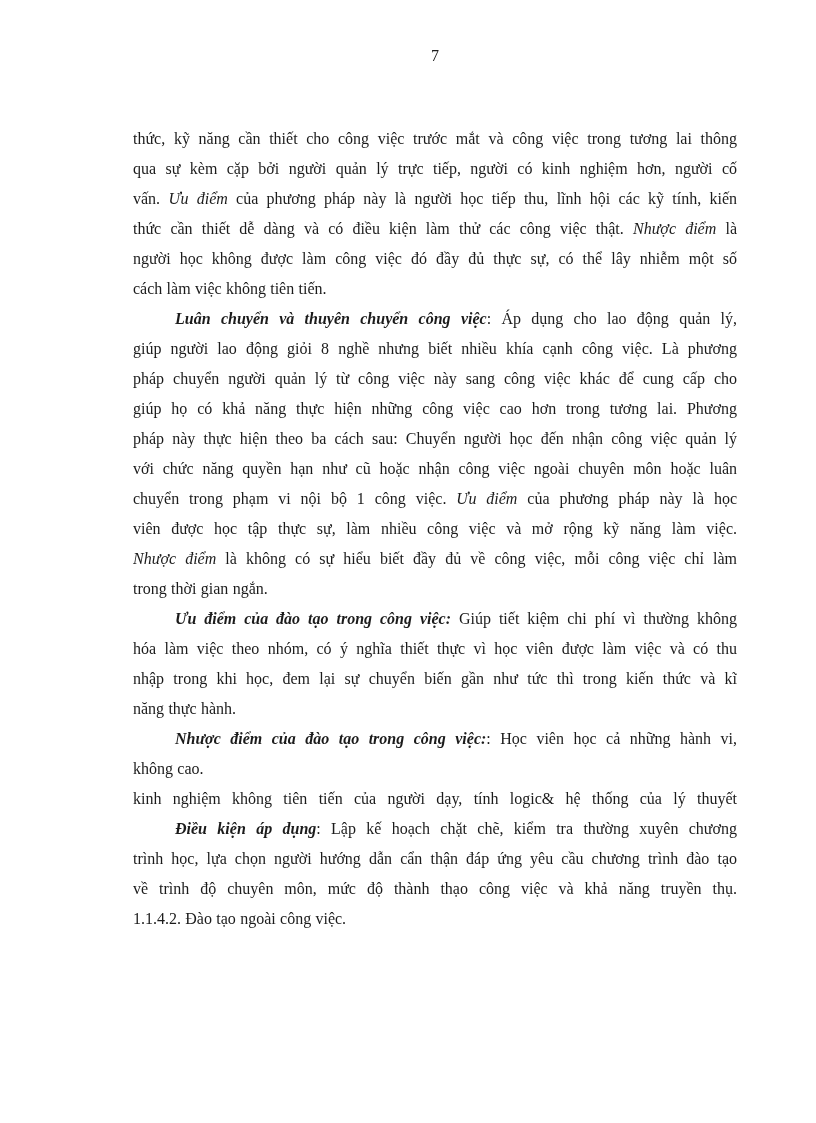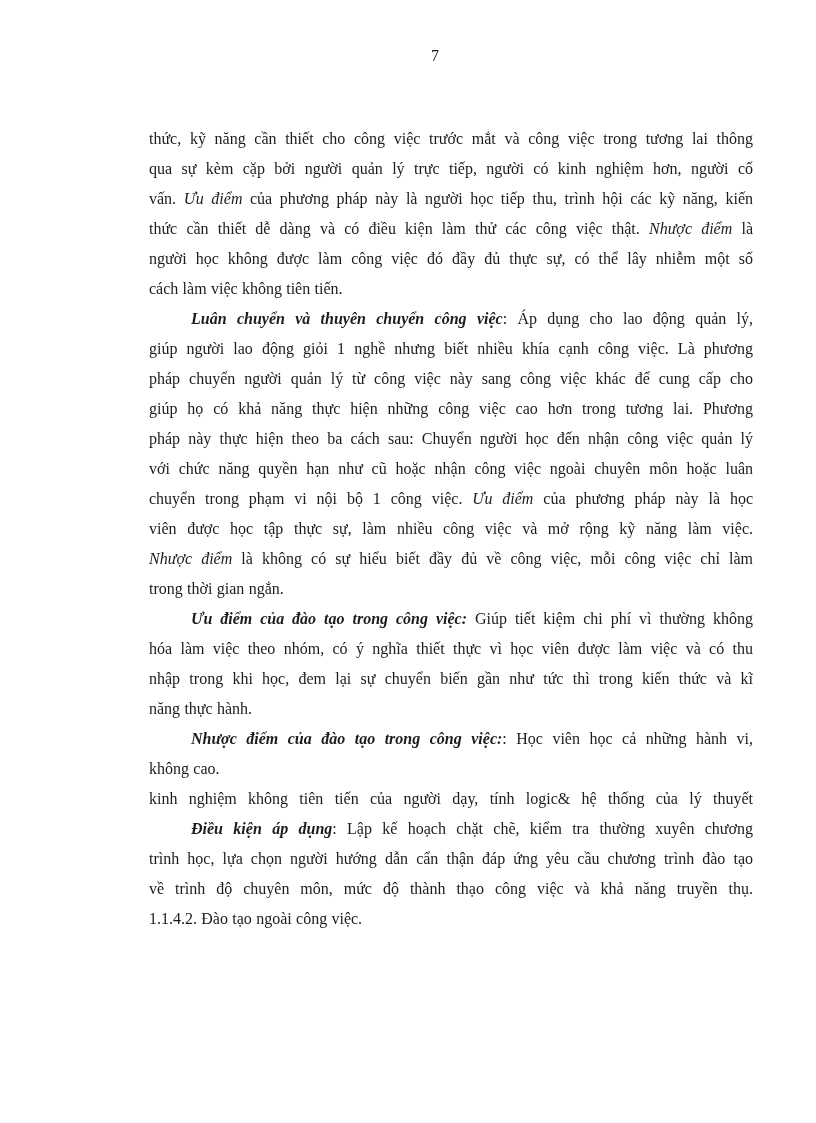--- a/index.html
+++ b/index.html
@@ -22,21 +22,21 @@
     left: 133px;
     width: 604px;
     height: 20px;
     line-height: 20px;
     font-size: 16px;
     text-align: center;
   }
   .doc-body {
     position: absolute;
     top: 124px;
-    left: 149px;
+    left: 133px;
     width: 604px;
   }
   .paragraph { margin: 0; padding: 0; }
   .line {
     height: 30px;
     line-height: 30px;
     font-size: 16px;
     text-align: justify;
     text-align-last: justify;
     text-justify: inter-word;
@@ -53,28 +53,28 @@
 <body>
 
 <div class="page">
   <div class="page-header">
     <span>7</span>
   </div>
   <div class="doc-body" id="doc-body">
       <div class="paragraph">
         <div class="line"><span>thức, kỹ năng cần thiết cho công việc trước mắt và công việc trong tương lai thông</span></div>
         <div class="line"><span>qua sự kèm cặp bởi người quản lý trực tiếp, người có kinh nghiệm hơn, người cố</span></div>
-        <div class="line"><span>vấn. </span><span class="run-i">Ưu điểm</span><span> của phương pháp này là người học tiếp thu, trình hội các kỹ năng, kiến</span></div>
+        <div class="line"><span>vấn. </span><span class="run-i">Ưu điểm</span><span> của phương pháp này là người học tiếp thu, lĩnh hội các kỹ tính, kiến</span></div>
         <div class="line"><span>thức cần thiết dễ dàng và có điều kiện làm thử các công việc thật. </span><span class="run-i">Nhược điểm</span><span> là</span></div>
         <div class="line"><span>người học không được làm công việc đó đầy đủ thực sự, có thể lây nhiễm một số</span></div>
         <div class="line left"><span>cách làm việc không tiên tiến.</span></div>
       </div>
       <div class="paragraph">
         <div class="line indent"><span class="run-bi">Luân chuyển và thuyên chuyển công việc</span><span>: Áp dụng cho lao động quản lý,</span></div>
-        <div class="line"><span>giúp người lao động giỏi 1 nghề nhưng biết nhiều khía cạnh công việc. Là phương</span></div>
+        <div class="line"><span>giúp người lao động giỏi 8 nghề nhưng biết nhiều khía cạnh công việc. Là phương</span></div>
         <div class="line"><span>pháp chuyển người quản lý từ công việc này sang công việc khác để cung cấp cho</span></div>
         <div class="line"><span>giúp họ có khả năng thực hiện những công việc cao hơn trong tương lai. Phương</span></div>
         <div class="line"><span>pháp này thực hiện theo ba cách sau: Chuyển người học đến nhận công việc quản lý</span></div>
         <div class="line"><span>với chức năng quyền hạn như cũ hoặc nhận công việc ngoài chuyên môn hoặc luân</span></div>
         <div class="line"><span>chuyển trong phạm vi nội bộ 1 công việc. </span><span class="run-i">Ưu điểm</span><span> của phương pháp này là học</span></div>
         <div class="line"><span>viên được học tập thực sự, làm nhiều công việc và mở rộng kỹ năng làm việc.</span></div>
         <div class="line"><span class="run-i">Nhược điểm</span><span> là không có sự hiểu biết đầy đủ về công việc, mỗi công việc chỉ làm</span></div>
         <div class="line left"><span>trong thời gian ngắn.</span></div>
       </div>
       <div class="paragraph">

